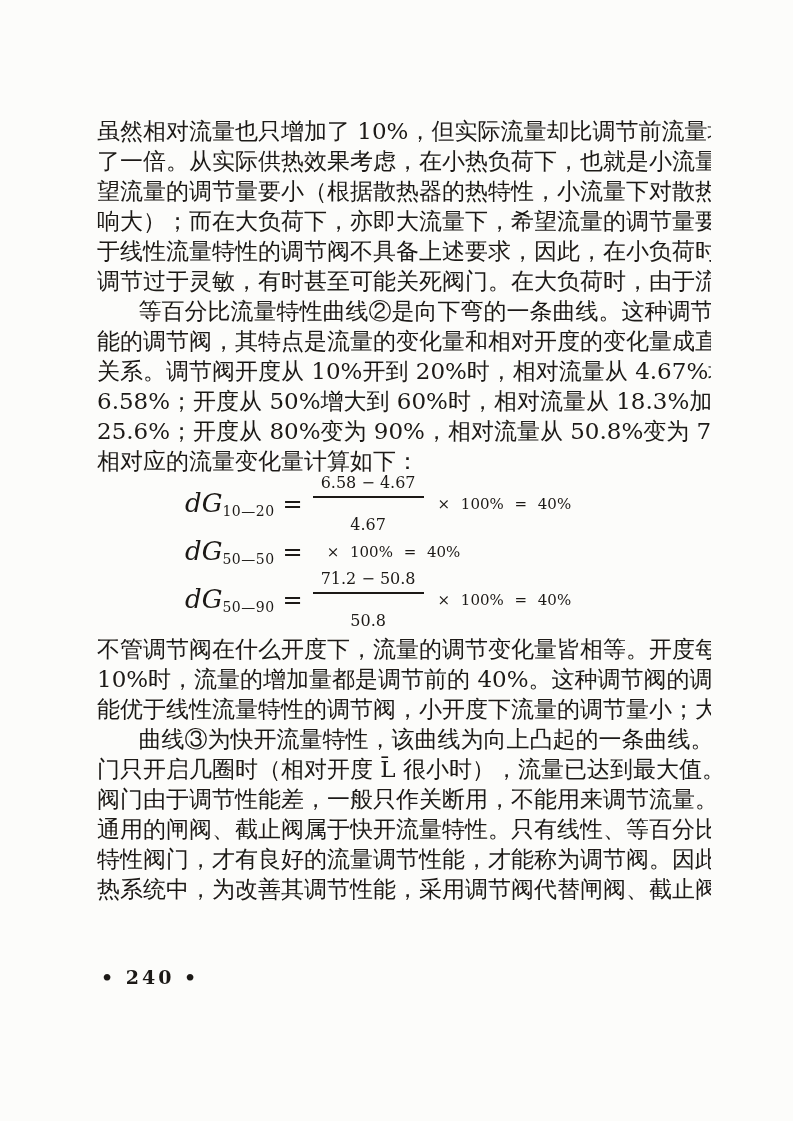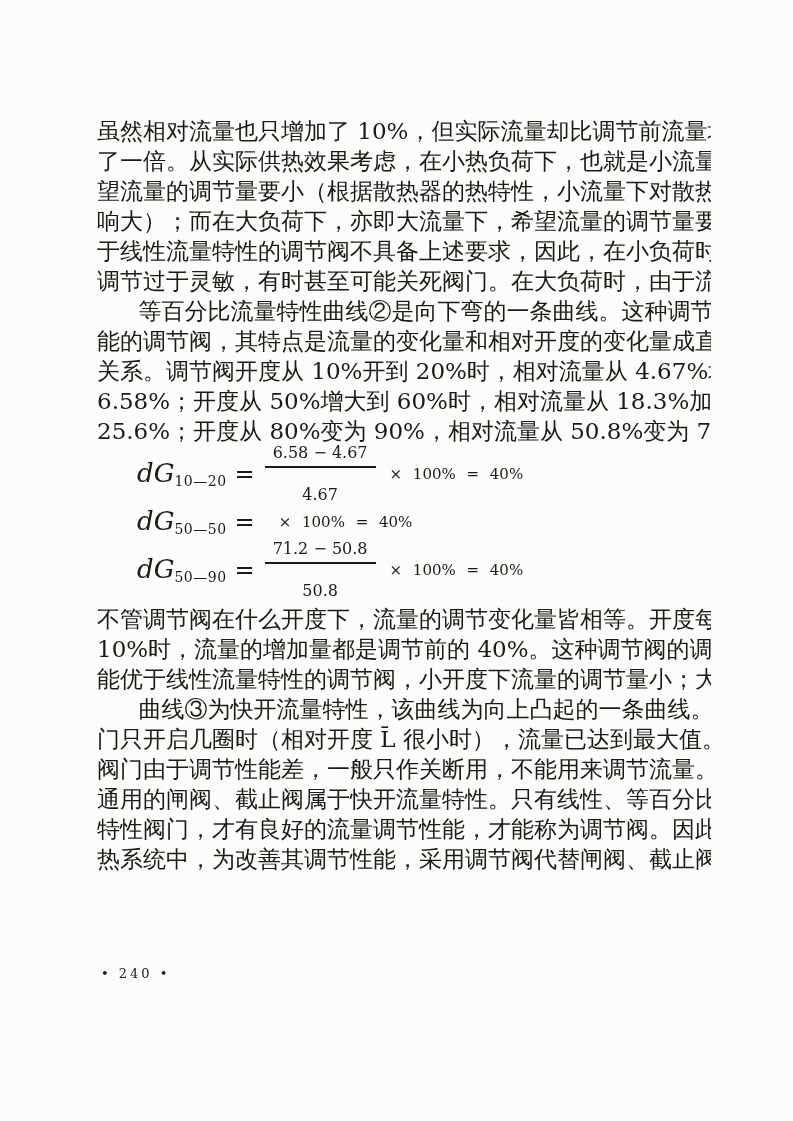--- a/index.html
+++ b/index.html
@@ -29,21 +29,21 @@
     overflow: hidden;
     white-space: nowrap;
   }
   .line.no-stretch { text-align-last: left; }
   .line.indent { text-indent: 1.8em; }
   .block.formulas { margin: 4px 0 10px 0; }
   .formula {
     display: flex;
     align-items: center;
     height: 48px;
-    margin-left: 40px;
+    margin-left: 88px;
   }
   .f-var i {
     font-style: italic;
     font-size: 26px;
     font-weight: 500;
   }
   .f-var sub {
     font-size: 14px;
     vertical-align: sub;
     letter-spacing: 0.5px;
@@ -68,23 +68,23 @@
   .f-tail {
     font-size: 15px;
     margin-left: 14px;
     word-spacing: 6px;
     font-weight: 500;
   }
   .footer {
     position: absolute;
     left: 101px;
     top: 966px;
-    font-size: 13px;
+    font-size: 19px;
     letter-spacing: 3px;
-    font-weight: 400;
+    font-weight: 700;
   }
 </style>
 </head>
 <body>
 
 <div class="page">
   <div id="content">
       <div class="block paragraph">
         <div class="line">虽然相对流量也只增加了 10%，但实际流量却比调节前流量增加</div>
         <div class="line">了一倍。从实际供热效果考虑，在小热负荷下，也就是小流量下，希</div>
@@ -92,20 +92,21 @@
         <div class="line">响大）；而在大负荷下，亦即大流量下，希望流量的调节量要大。由</div>
         <div class="line">于线性流量特性的调节阀不具备上述要求，因此，在小负荷时流量</div>
         <div class="line">调节过于灵敏，有时甚至可能关死阀门。在大负荷时，由于流量调</div>
       </div>
       <div class="block paragraph">
         <div class="line indent">等百分比流量特性曲线②是向下弯的一条曲线。这种调节性</div>
         <div class="line">能的调节阀，其特点是流量的变化量和相对开度的变化量成直线</div>
         <div class="line">关系。调节阀开度从 10%开到 20%时，相对流量从 4.67%增加到</div>
         <div class="line">6.58%；开度从 50%增大到 60%时，相对流量从 18.3%加大到</div>
         <div class="line">25.6%；开度从 80%变为 90%，相对流量从 50.8%变为 71.2%。</div>
+        <div class="line no-stretch">相对应的流量变化量计算如下：</div>
       </div>
       <div class="block formulas">
         <div class="formula">
           <span class="f-var"><i>dG</i><sub>10—20</sub></span>
           <span class="f-eq">=</span>
           <span class="frac">
             <span class="num">6.58 − 4.67</span>
             <span class="den">4.67</span>
           </span>
           <span class="f-tail">× 100% = 40%</span>

